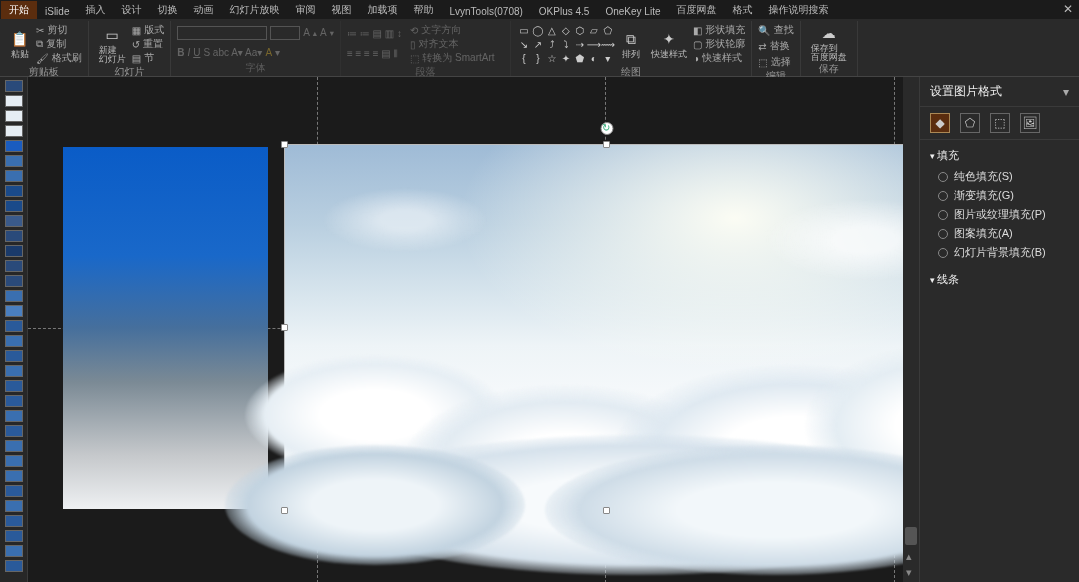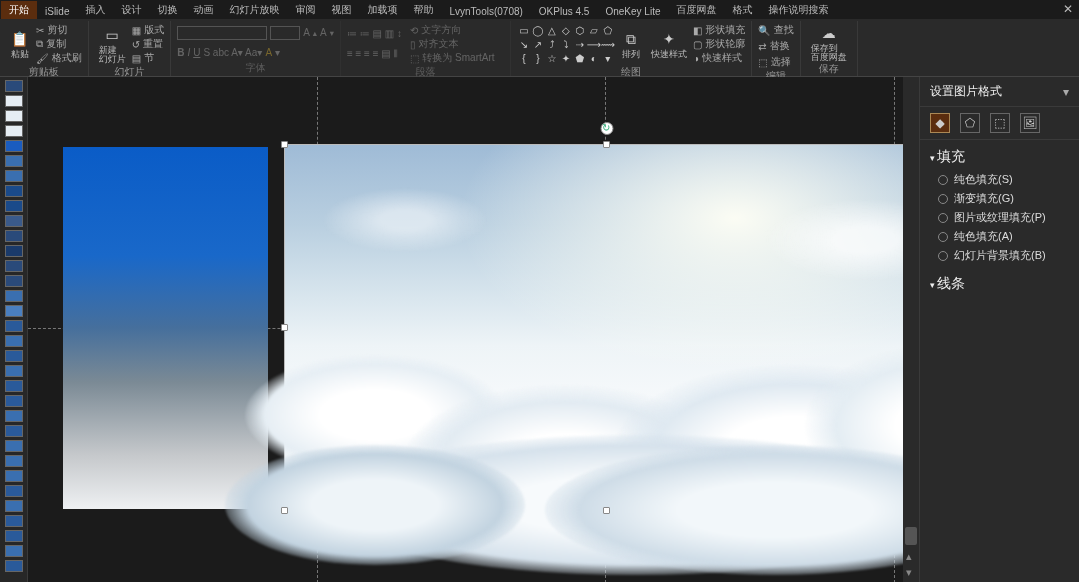--- a/index.html
+++ b/index.html
@@ -33,21 +33,21 @@
 .cloud{position:absolute;border-radius:50%;filter:blur(1px)}
 .hdl{position:absolute;width:7px;height:7px;background:#fff;border:1px solid #888;border-radius:1px}
 .rot{position:absolute;left:50%;top:-23px;transform:translateX(-50%);width:13px;height:13px;border:1px solid #888;border-radius:50%;background:#fff}
 .rot::after{content:"↻";position:absolute;left:1px;top:-1px;font-size:10px;color:#3a7}
 .gline{position:absolute;border:0;border-left:1px dashed #777;border-top:1px dashed #777}
 .side-h{padding:6px 10px;font-size:12px;color:#eee;display:flex;justify-content:space-between;align-items:center;border-bottom:1px solid #3a3a3a}
 .side-tabs{display:flex;gap:10px;padding:6px 10px;border-bottom:1px solid #3a3a3a}
 .stab{width:20px;height:20px;border:1px solid #666;display:flex;align-items:center;justify-content:center;color:#ccc;font-size:12px}
 .stab.active{background:#5b2d0e;border-color:#a85}
 .sec{padding:4px 10px 2px}
-.sec-h{font-size:14px;color:#eee;padding:4px 0;cursor:pointer}
+.sec-h{font-size:11px;color:#eee;padding:4px 0;cursor:pointer}
 .sec-h::before{content:"▾ ";font-size:9px}
 .opt{display:flex;align-items:center;gap:6px;padding:2px 0 2px 8px;font-size:11px;color:#ddd}
 .radio{width:10px;height:10px;border:1px solid #888;border-radius:50%;display:inline-block;position:relative}
 .radio.on::after{content:"";position:absolute;left:2px;top:2px;width:4px;height:4px;border-radius:50%;background:#ddd}
 .scroll{position:absolute;right:0;top:0;width:16px;height:100%;background:#2a2a2a}
 .scroll .thumb{position:absolute;left:2px;width:12px;background:#555;border-radius:2px}
 </style>
 </head>
 <body>
 
@@ -290,21 +290,21 @@
           <div class="opt">
             <span class="radio"></span>
             <span>渐变填充(G)</span>
           </div>
           <div class="opt">
             <span class="radio"></span>
             <span>图片或纹理填充(P)</span>
           </div>
           <div class="opt">
             <span class="radio"></span>
-            <span>纯色填充(A)</span>
+            <span>图案填充(A)</span>
           </div>
           <div class="opt">
             <span class="radio"></span>
             <span>幻灯片背景填充(B)</span>
           </div>
         </div>
     </div>
     <div class="sec">
       <div class="sec-h">线条</div>
     </div>

